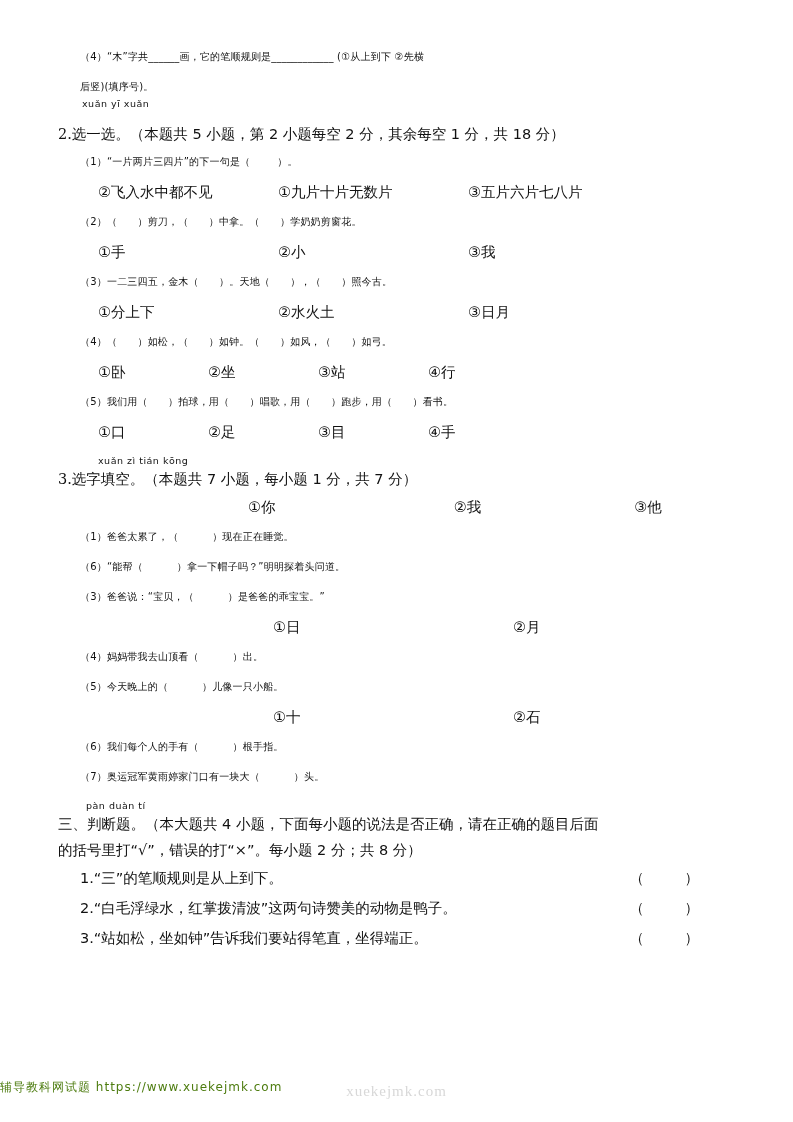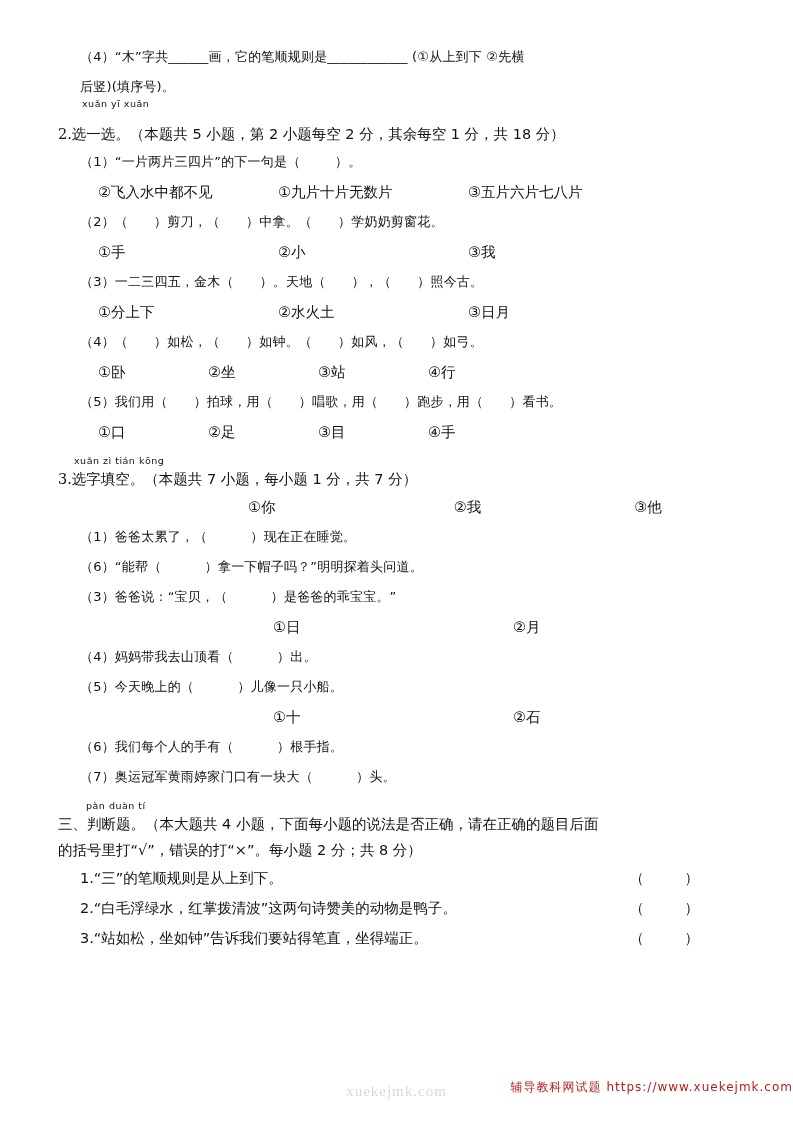--- a/index.html
+++ b/index.html
@@ -16,21 +16,21 @@
     overflow: hidden;
   }
   .page {
     position: relative;
     width: 793px;
     height: 1122px;
     box-sizing: border-box;
     padding: 42px 58px 0 58px;
   }
   .line {
-    font-size: 13px;
+    font-size: 10px;
     line-height: 30px;
     white-space: pre-wrap;
     letter-spacing: 0.2px;
   }
   .pad-1 { padding-left: 22px; }
 
   .sec-head {
     font-size: 14.5px;
     line-height: 26px;
   }
@@ -40,21 +40,21 @@
   }
   .pinyin {
     font-size: 9.5px;
     letter-spacing: 0.5px;
     line-height: 11px;
     font-family: "DejaVu Sans", "Liberation Sans", sans-serif;
     color: #111;
   }
   .pin-wrap { position: relative; height: 13px; }
   .pin-a { position: absolute; left: 24px; bottom: 12px; }
-  .pin-b { position: absolute; left: 16px; bottom: 0; }
+  .pin-b { position: absolute; left: 40px; bottom: 0; }
   .pin-c { position: absolute; left: 0px; bottom: 0; }
 
   .opts {
     display: flex;
     font-size: 14.5px;
     line-height: 30px;
   }
   .opt { white-space: pre; }
 
   .row-3col .opt:nth-child(1) { width: 180px; padding-left: 40px;}
@@ -83,23 +83,23 @@
     position: absolute;
     right: 18px;
     top: 0;
     letter-spacing: 18px;
   }
   .footer {
     position: absolute;
     left: 0;
     right: 0;
     bottom: 26px;
-    text-align: right;
+    text-align: left;
     font-size: 12px;
-    color: #b91c1c;
+    color: #4d7c0f;
     letter-spacing: 1px;
   }
   .watermark {
     position: absolute;
     left: 50%;
     transform: translateX(-50%);
     bottom: 22px;
     font-size: 15px;
     color: #d8d8d8;
     letter-spacing: 1px;

